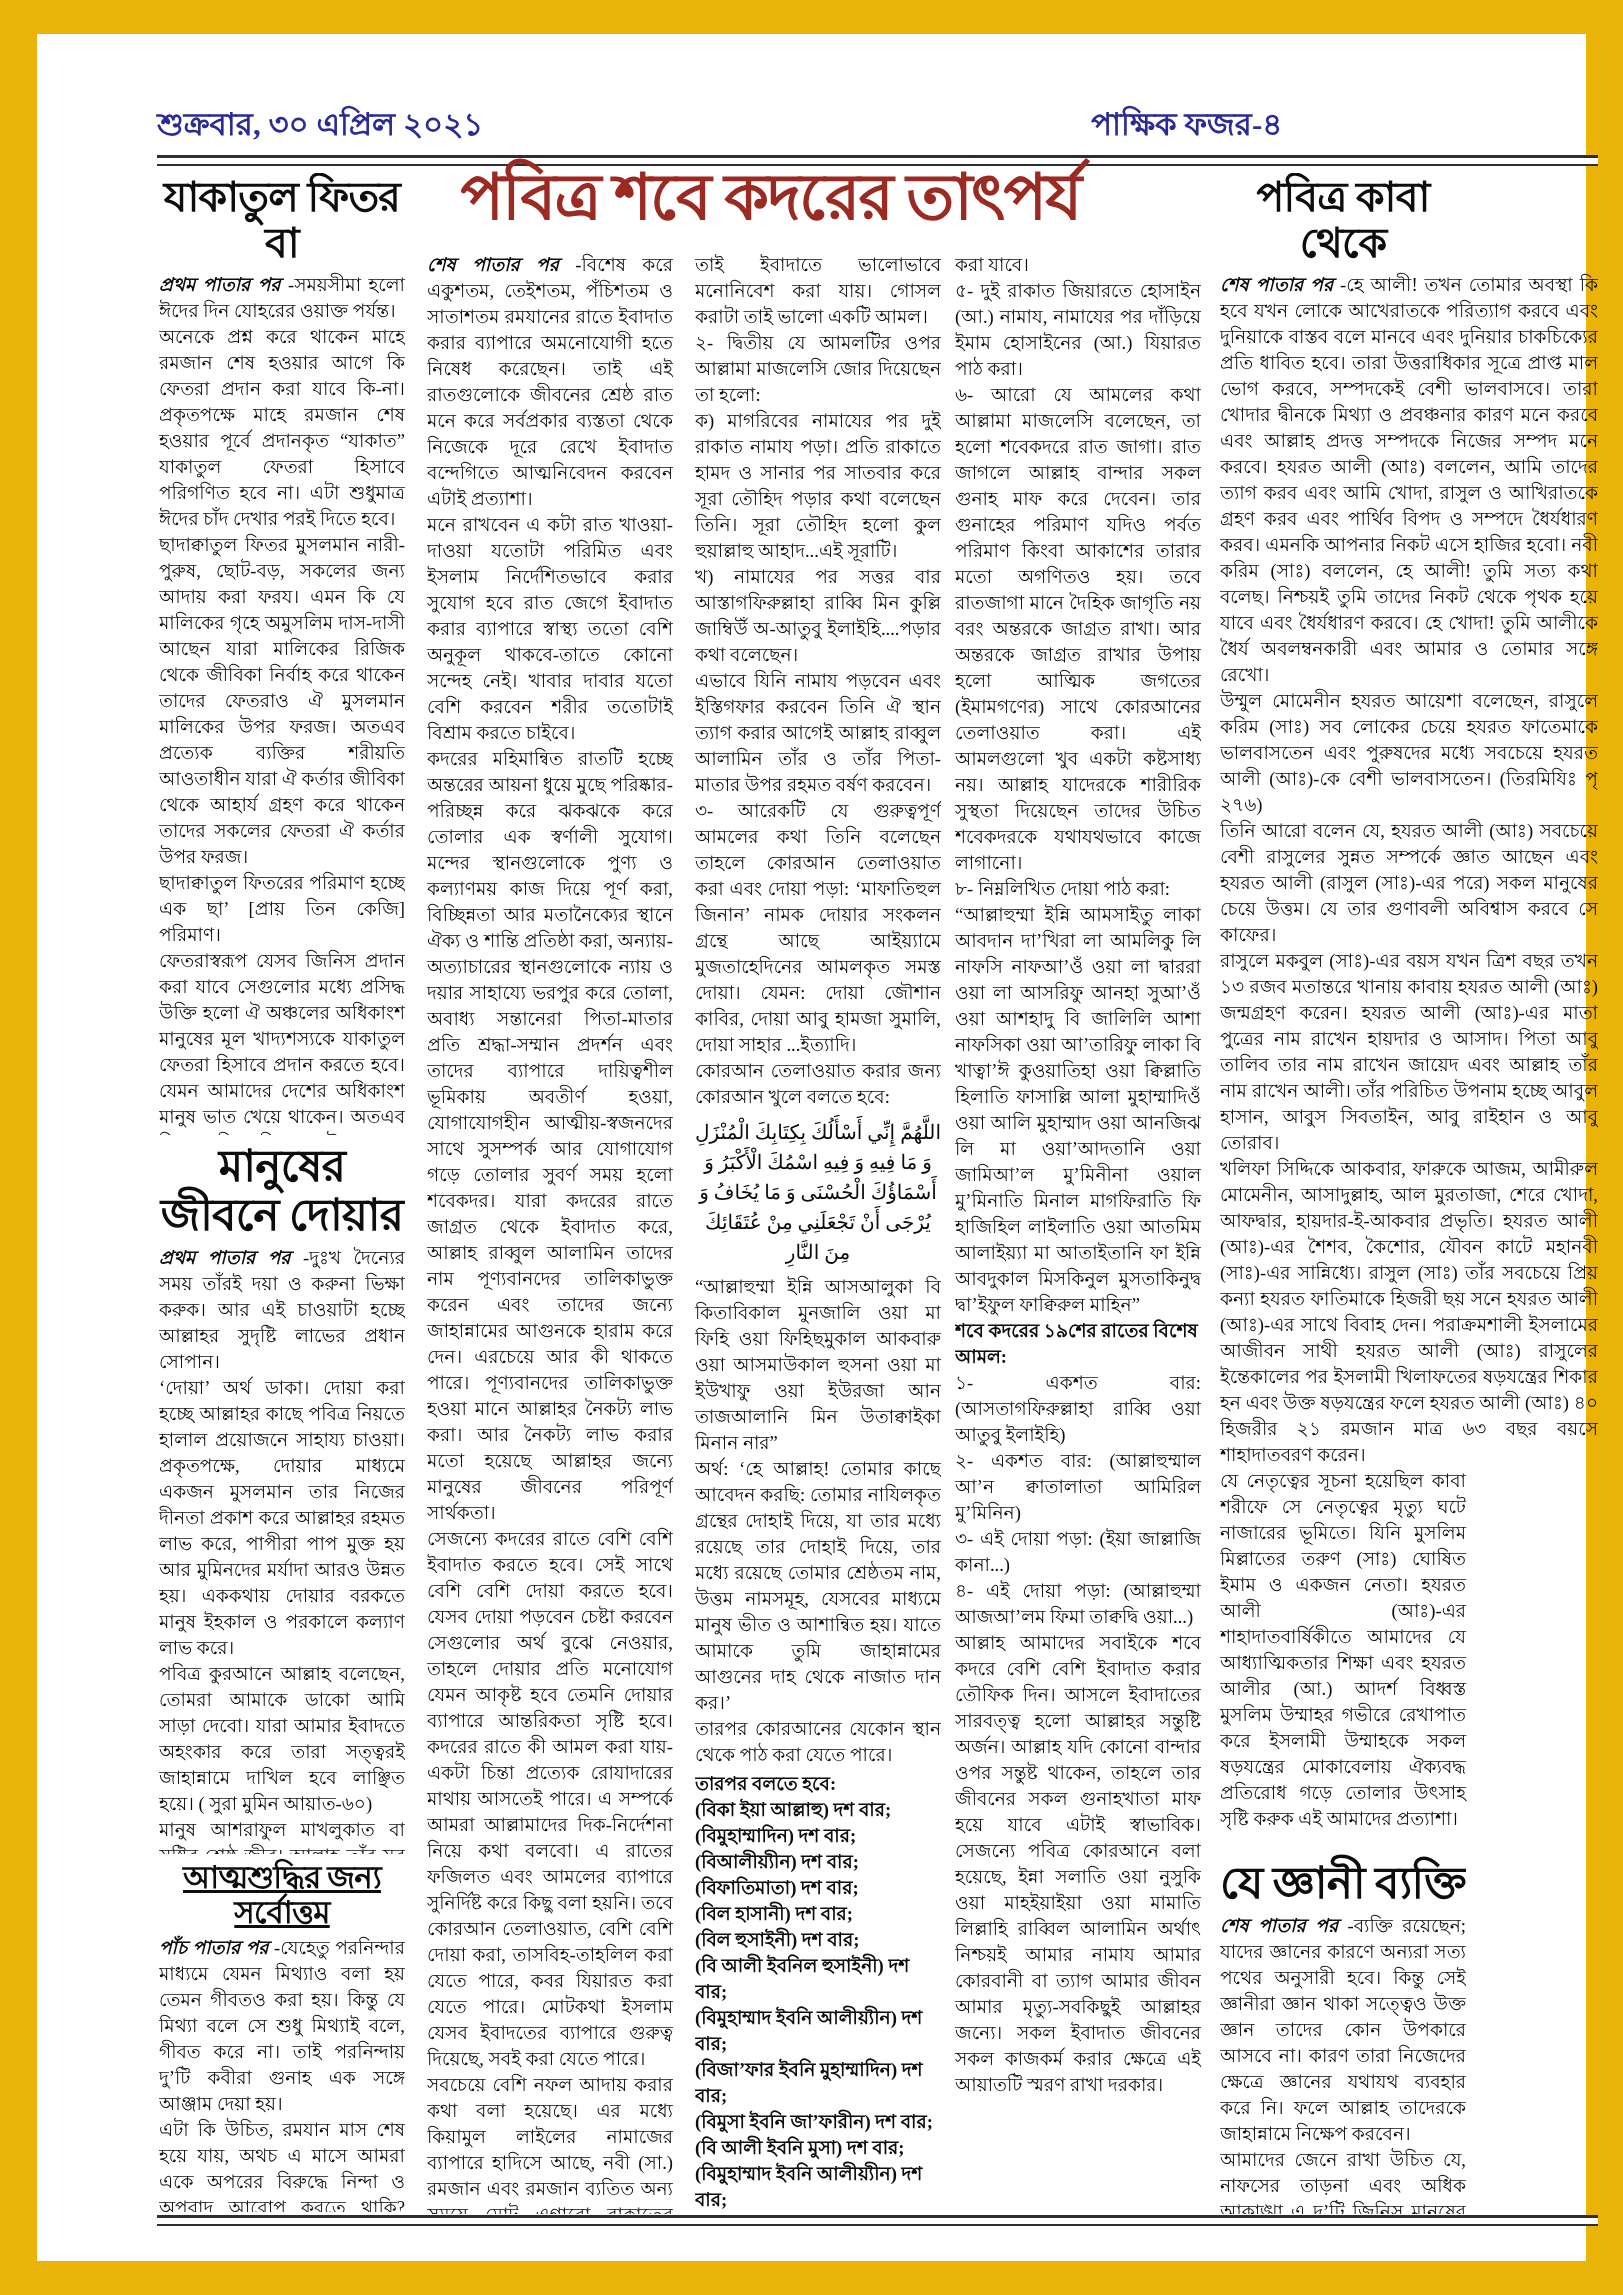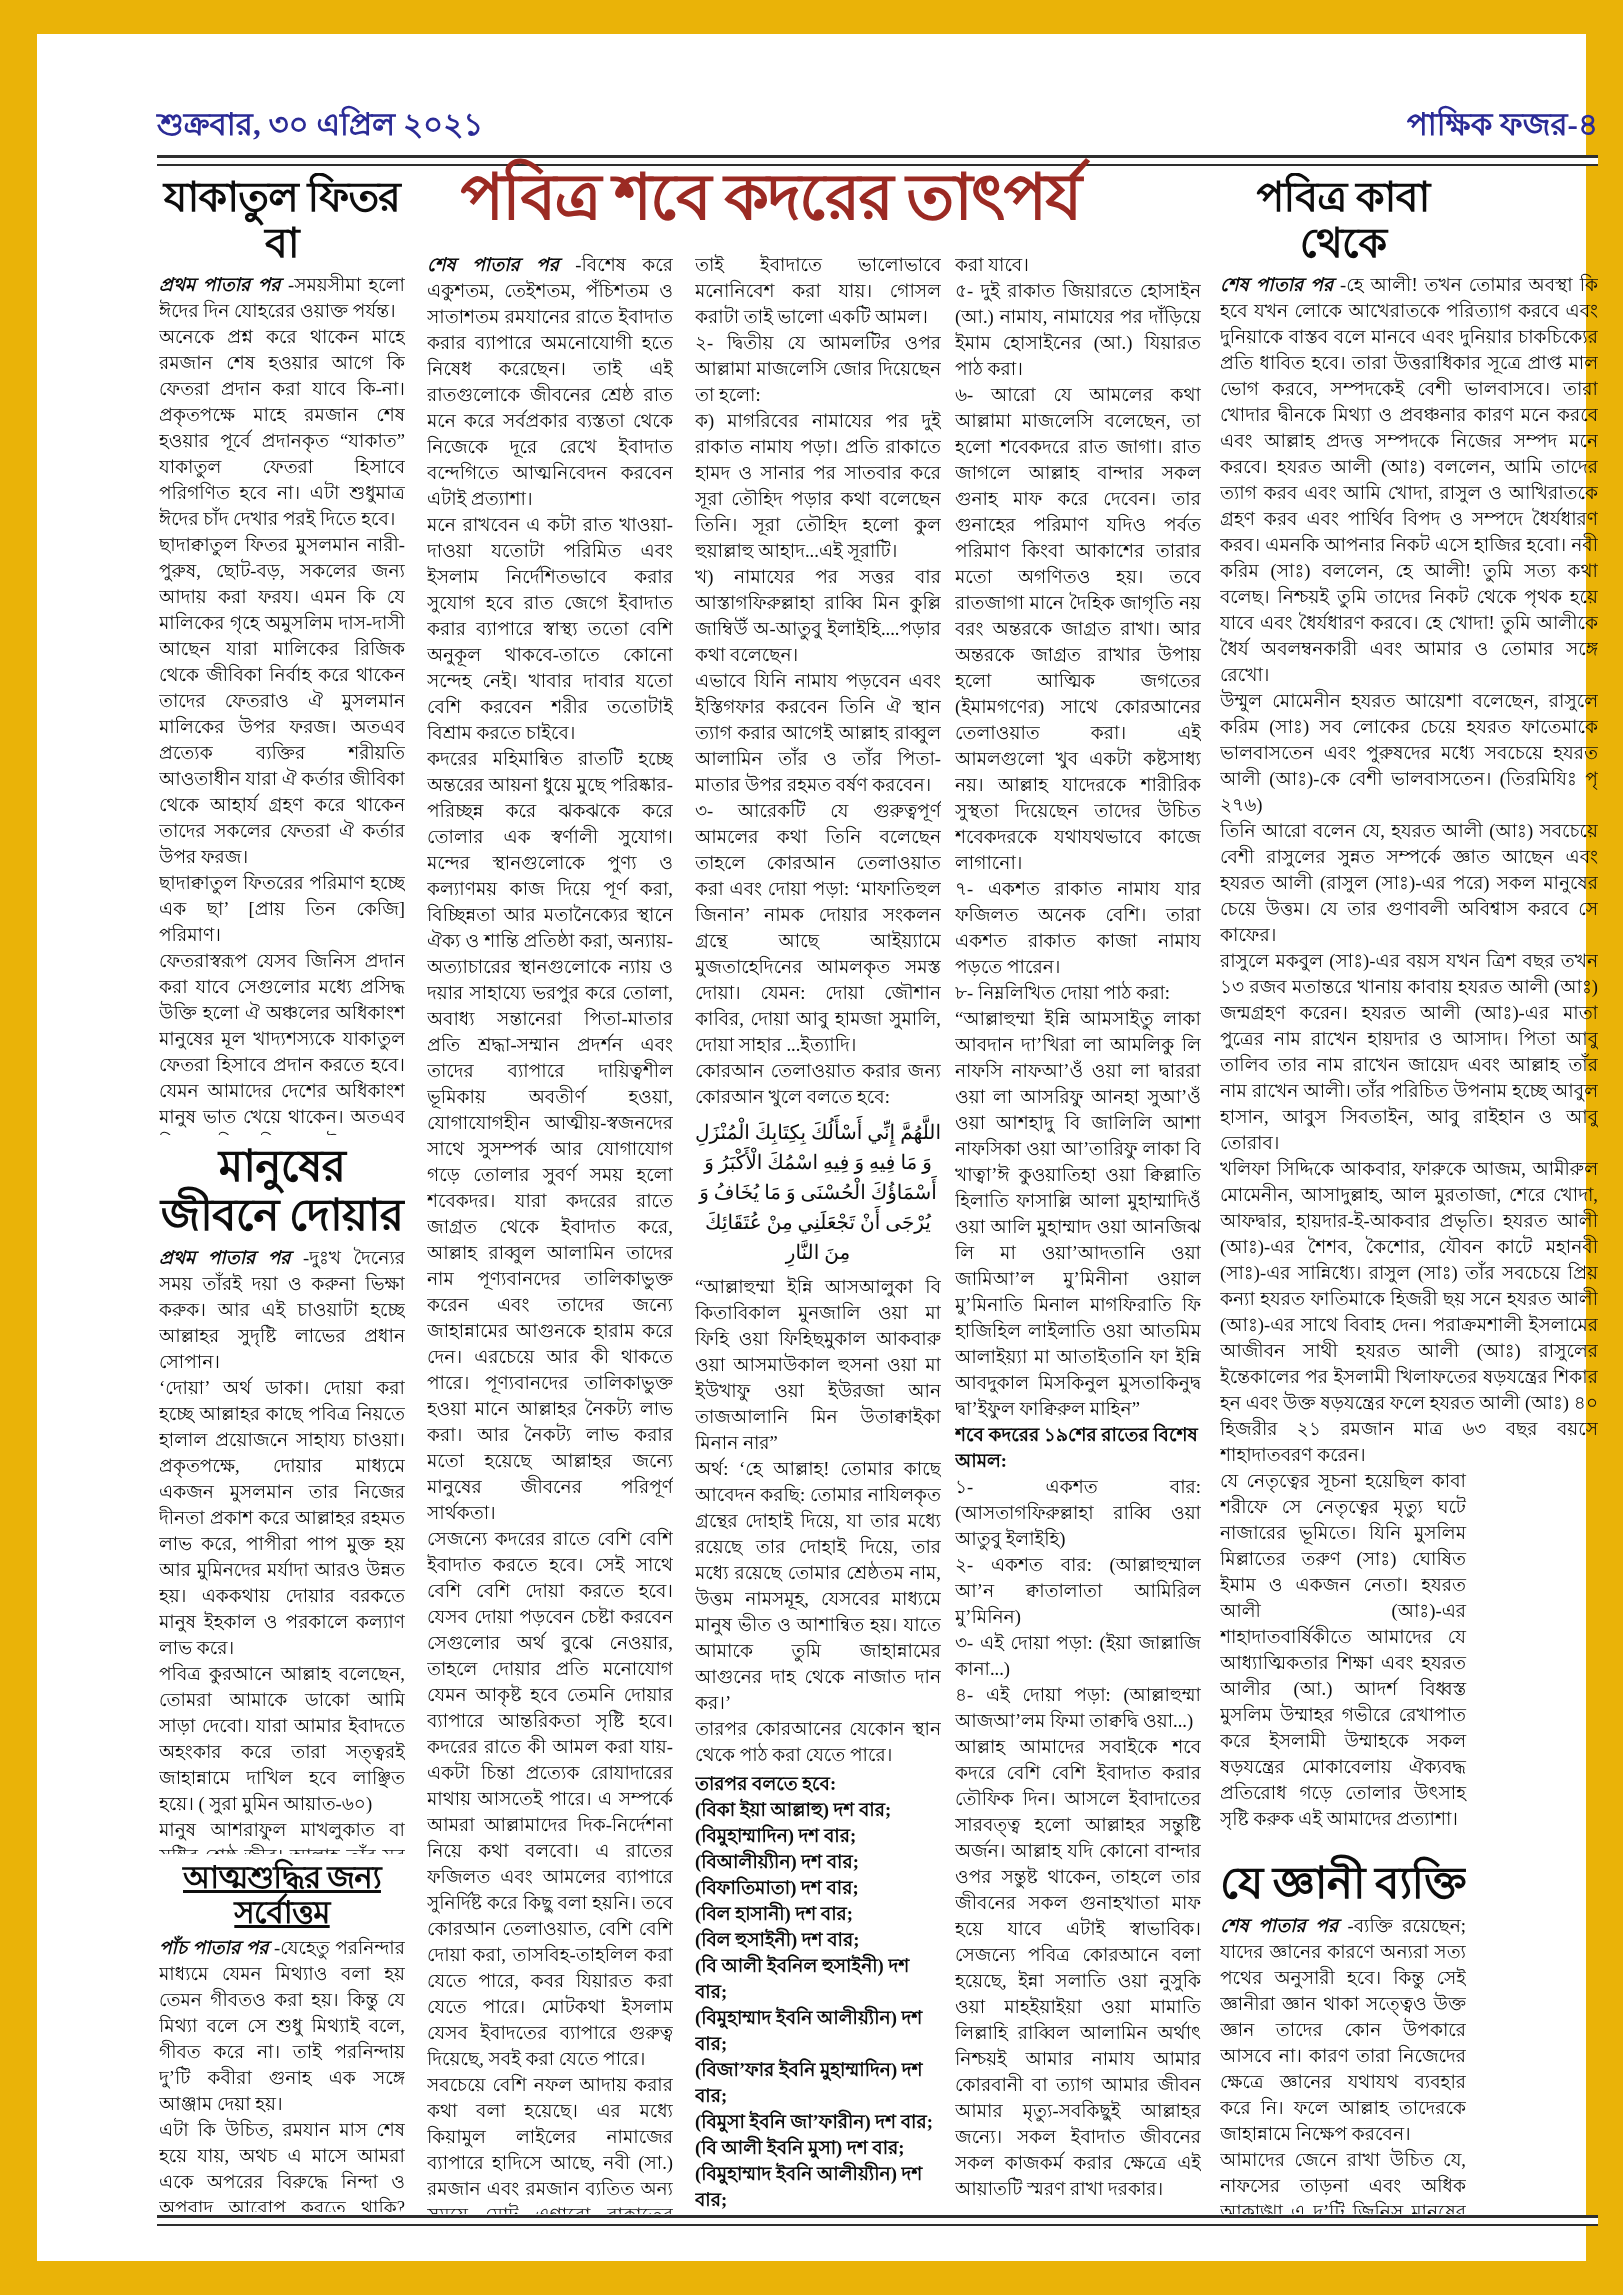--- a/index.html
+++ b/index.html
@@ -3,21 +3,21 @@
 <meta charset="utf-8">
 <style>
   html,body{margin:0;padding:0;background:#000;}
   .page{position:relative;width:1623px;height:2295px;background:#eab308;overflow:hidden;
         font-family:"Liberation Serif","DejaVu Serif",serif;}
   .sheet{position:absolute;left:37px;top:34px;width:1549px;height:2227px;background:#ffffff;}
   .abs{position:absolute;}
   
   .hdr{font-weight:bold;font-size:31px;letter-spacing:0;}
   .hdr-date{left:157px;top:100px;width:592px;text-align:left;}
-  .hdr-issue{left:1091px;top:100px;width:507px;text-align:right;}
+  .hdr-issue{left:1091px;top:100px;width:507px;}
   
   .rule{border-top:3.4px solid #2e2e2e;border-bottom:2.5px solid #2e2e2e;height:6px;box-sizing:content-box;background:#fff;}
   .rule-top{left:157px;top:155px;width:1441px;}
   .rule-bottom{left:157px;top:2215px;width:1441px;}
   
   .headline{left:353px;top:164px;width:835px;text-align:center;font-weight:bold;
             font-size:64px;line-height:1.05;letter-spacing:-1.7px;}
   
   .col{overflow:hidden;color:#0d0d0d;font-size:18.6px;line-height:26px;text-align:justify;}
   .c1s1{left:159px;top:173px;width:246px;height:962px;}
@@ -109,21 +109,20 @@
       <div class="blk line">(বিমুহাম্মাদ ইবনি আলীয়্যীন) দশ বার;</div>
       <div class="blk line">(বিজা’ফার ইবনি মুহাম্মাদিন) দশ বার;</div>
       <div class="blk line">(বিমুসা ইবনি জা’ফারীন) দশ বার;</div>
       <div class="blk line">(বি আলী ইবনি মুসা) দশ বার;</div>
       <div class="blk line">(বিমুহাম্মাদ ইবনি আলীয়্যীন) দশ বার;</div>
     </div>
   <div class="abs col c4">
       <div class="blk p">করা যাবে।</div>
       <div class="blk p">৫- দুই রাকাত জিয়ারতে হোসাইন (আ.) নামায, নামাযের পর দাঁড়িয়ে ইমাম হোসাইনের (আ.) যিয়ারত পাঠ করা।</div>
       <div class="blk p">৬- আরো যে আমলের কথা আল্লামা মাজলেসি বলেছেন, তা হলো শবেকদরে রাত জাগা। রাত জাগলে আল্লাহ বান্দার সকল গুনাহ মাফ করে দেবেন। তার গুনাহের পরিমাণ যদিও পর্বত পরিমাণ কিংবা আকাশের তারার মতো অগণিতও হয়। তবে রাতজাগা মানে দৈহিক জাগৃতি নয় বরং অন্তরকে জাগ্রত রাখা। আর অন্তরকে জাগ্রত রাখার উপায় হলো আত্মিক জগতের (ইমামগণের) সাথে কোরআনের তেলাওয়াত করা। এই আমলগুলো খুব একটা কষ্টসাধ্য নয়। আল্লাহ যাদেরকে শারীরিক সুস্থতা দিয়েছেন তাদের উচিত শবেকদরকে যথাযথভাবে কাজে লাগানো।</div>
-      <div class="blk p">৭- একশত রাকাত নামায যার ফজিলত অনেক বেশি। তারা একশত রাকাত কাজা নামায পড়তে পারেন।</div>
       <div class="blk p">৮- নিম্নলিখিত দোয়া পাঠ করা:</div>
       <div class="blk pbold">“আল্লাহুম্মা ইন্নি আমসাইতু লাকা আবদান দা’খিরা লা আমলিকু লি নাফসি নাফআ’ওঁ ওয়া লা দ্বাররা ওয়া লা আসরিফু আনহা সুআ’ওঁ ওয়া আশহাদু বি জালিলি আশা নাফসিকা ওয়া আ’তারিফু লাকা বি খাত্বা’ঈ কুওয়াতিহা ওয়া ক্বিল্লাতি হিলাতি ফাসাল্লি আলা মুহাম্মাদিওঁ ওয়া আলি মুহাম্মাদ ওয়া আনজিঝ লি মা ওয়া’আদতানি ওয়া জামিআ’ল মু’মিনীনা ওয়াল মু’মিনাতি মিনাল মাগফিরাতি ফি হাজিহিল লাইলাতি ওয়া আতমিম আলাইয়্যা মা আতাইতানি ফা ইন্নি আবদুকাল মিসকিনুল মুসতাকিনুদ্ব দ্বা’ইফুল ফাক্বিরুল মাহিন”</div>
       <div class="blk label">শবে কদরের ১৯শের রাতের বিশেষ আমল:</div>
       <div class="blk p">১- একশত বার: (আসতাগফিরুল্লাহা রাব্বি ওয়া আতুবু ইলাইহি)</div>
       <div class="blk p">২- একশত বার: (আল্লাহুম্মাল আ’ন ক্বাতালাতা আমিরিল মু’মিনিন)</div>
       <div class="blk p">৩- এই দোয়া পড়া: (ইয়া জাল্লাজি কানা...)</div>
       <div class="blk p">৪- এই দোয়া পড়া: (আল্লাহুম্মা আজআ’লম ফিমা তাক্বদ্বি ওয়া...)</div>
       <div class="blk p">আল্লাহ আমাদের সবাইকে শবে কদরে বেশি বেশি ইবাদাত করার তৌফিক দিন। আসলে ইবাদাতের সারবত্ত্ব হলো আল্লাহর সন্তুষ্টি অর্জন। আল্লাহ যদি কোনো বান্দার ওপর সন্তুষ্ট থাকেন, তাহলে তার জীবনের সকল গুনাহখাতা মাফ হয়ে যাবে এটাই স্বাভাবিক। সেজন্যে পবিত্র কোরআনে বলা হয়েছে, ইন্না সলাতি ওয়া নুসুকি ওয়া মাহইয়াইয়া ওয়া মামাতি লিল্লাহি রাব্বিল আলামিন অর্থাৎ নিশ্চয়ই আমার নামায আমার কোরবানী বা ত্যাগ আমার জীবন আমার মৃত্যু-সবকিছুই আল্লাহর জন্যে। সকল ইবাদাত জীবনের সকল কাজকর্ম করার ক্ষেত্রে এই আয়াতটি স্মরণ রাখা দরকার।</div>
     </div>
   <div class="abs col c5a">

